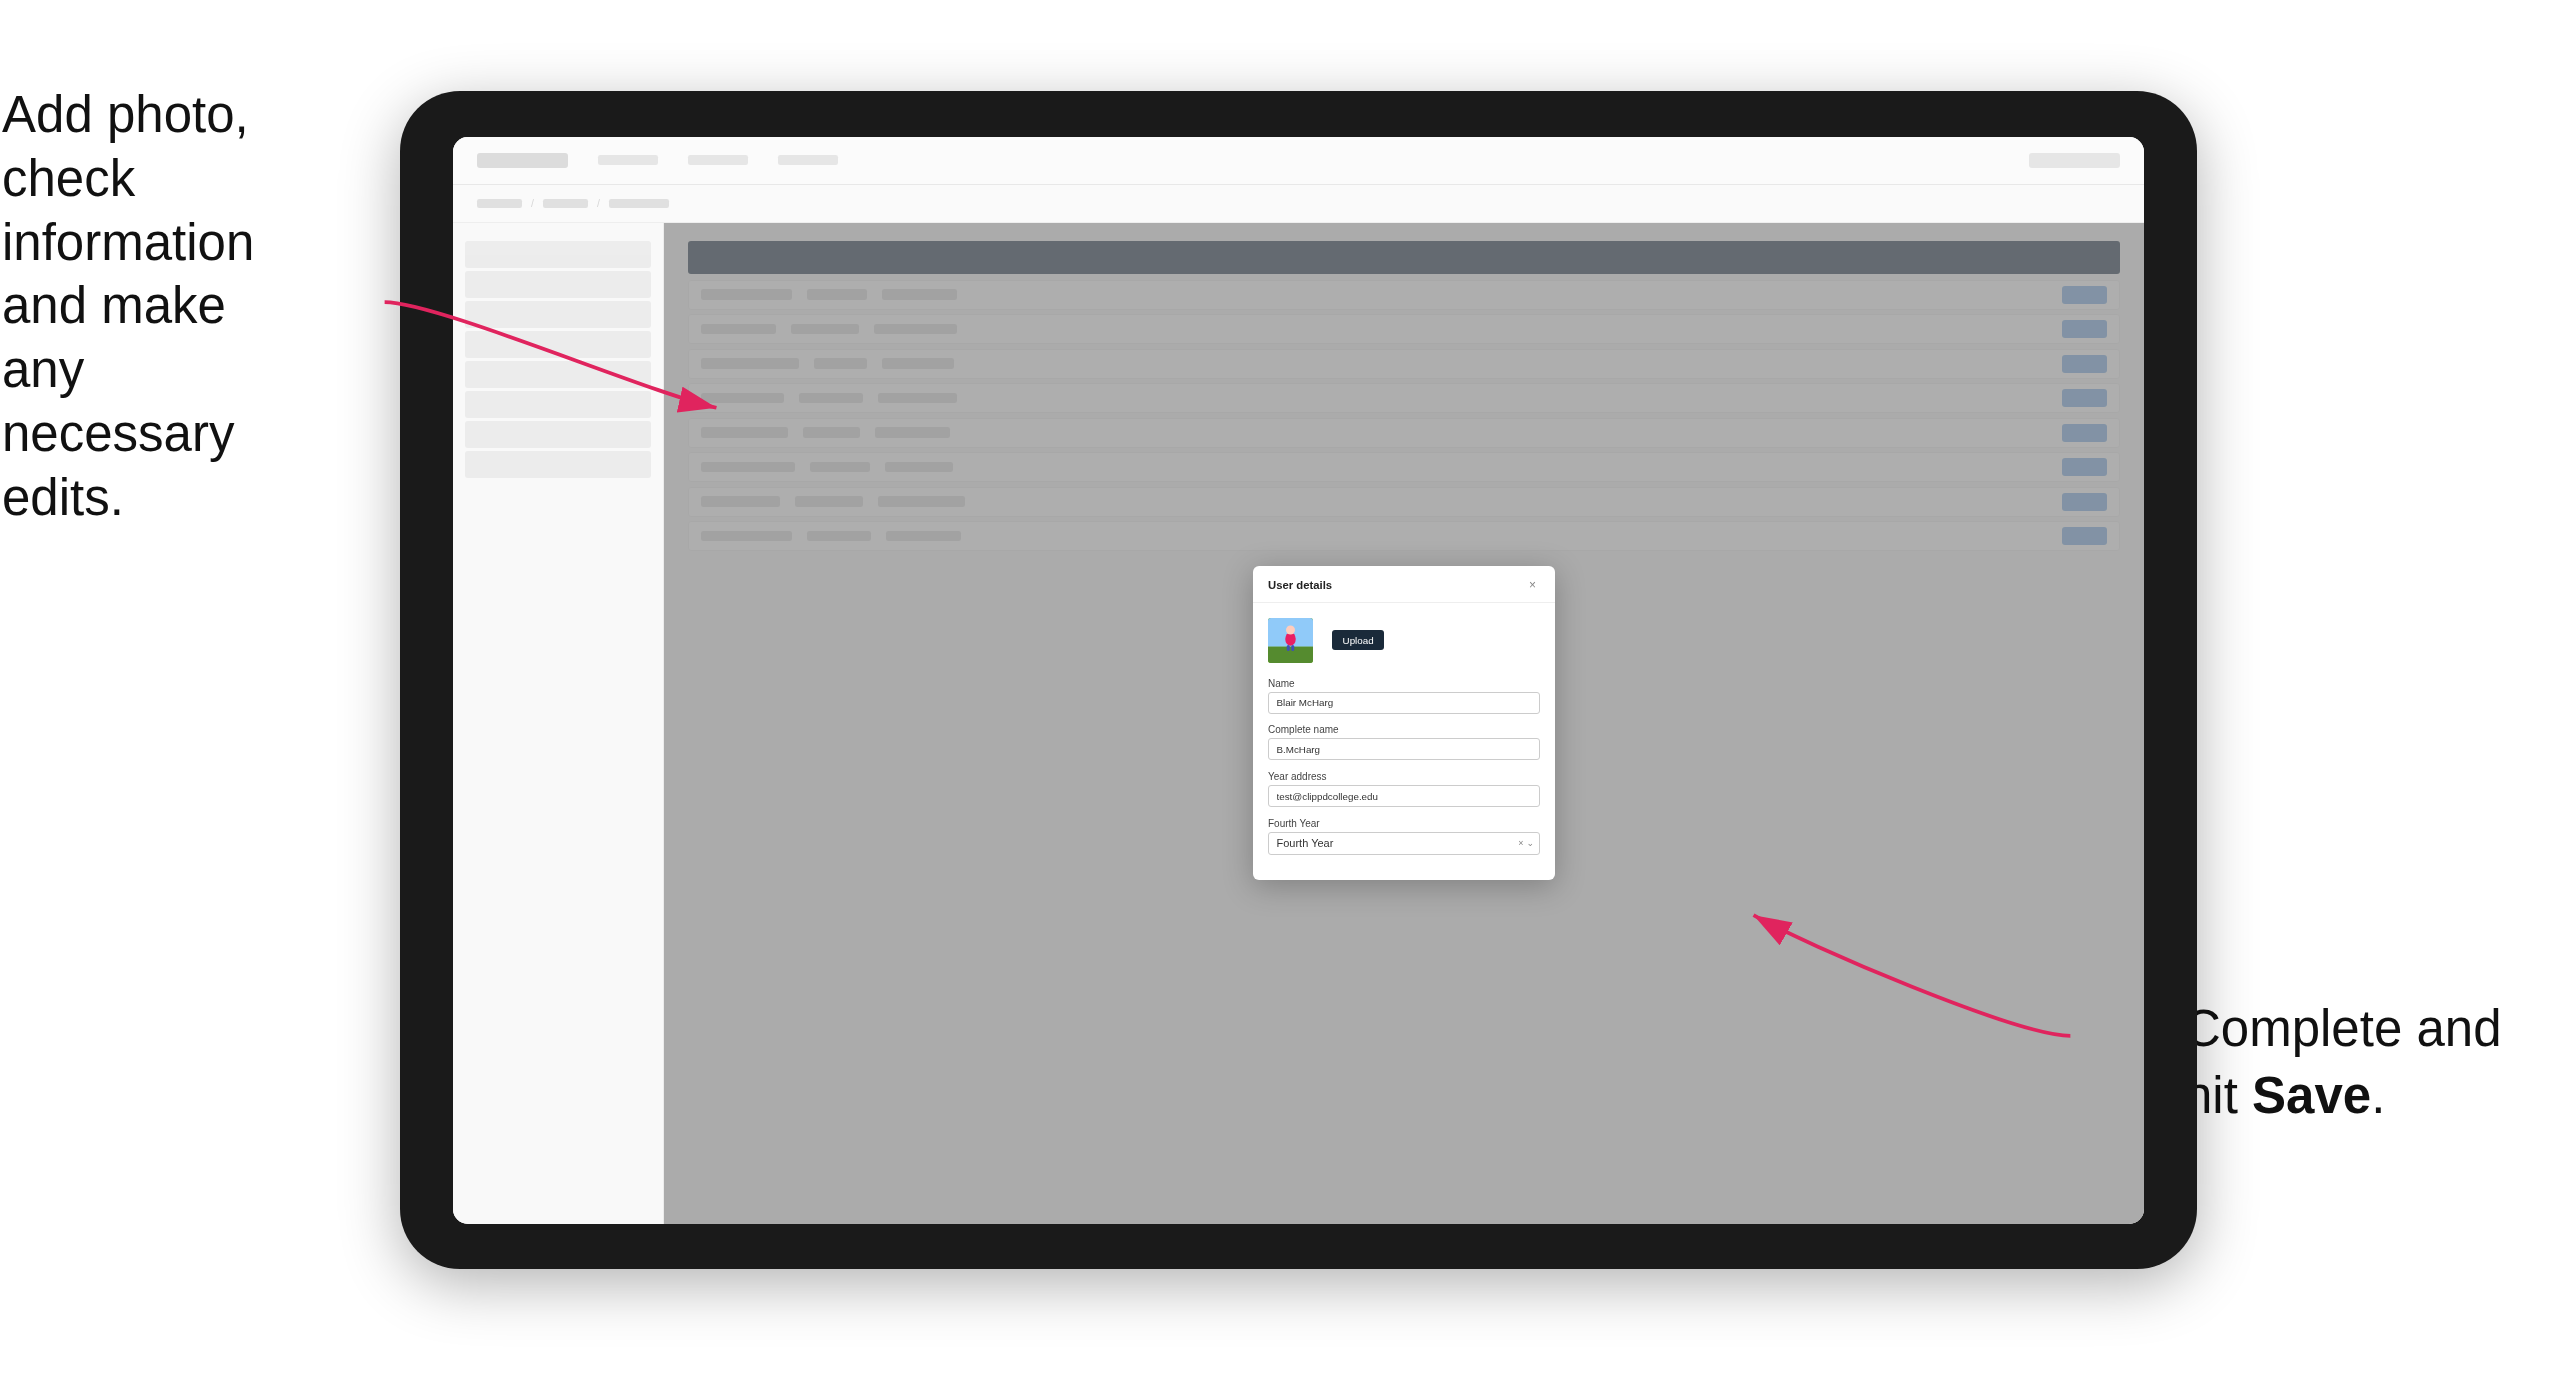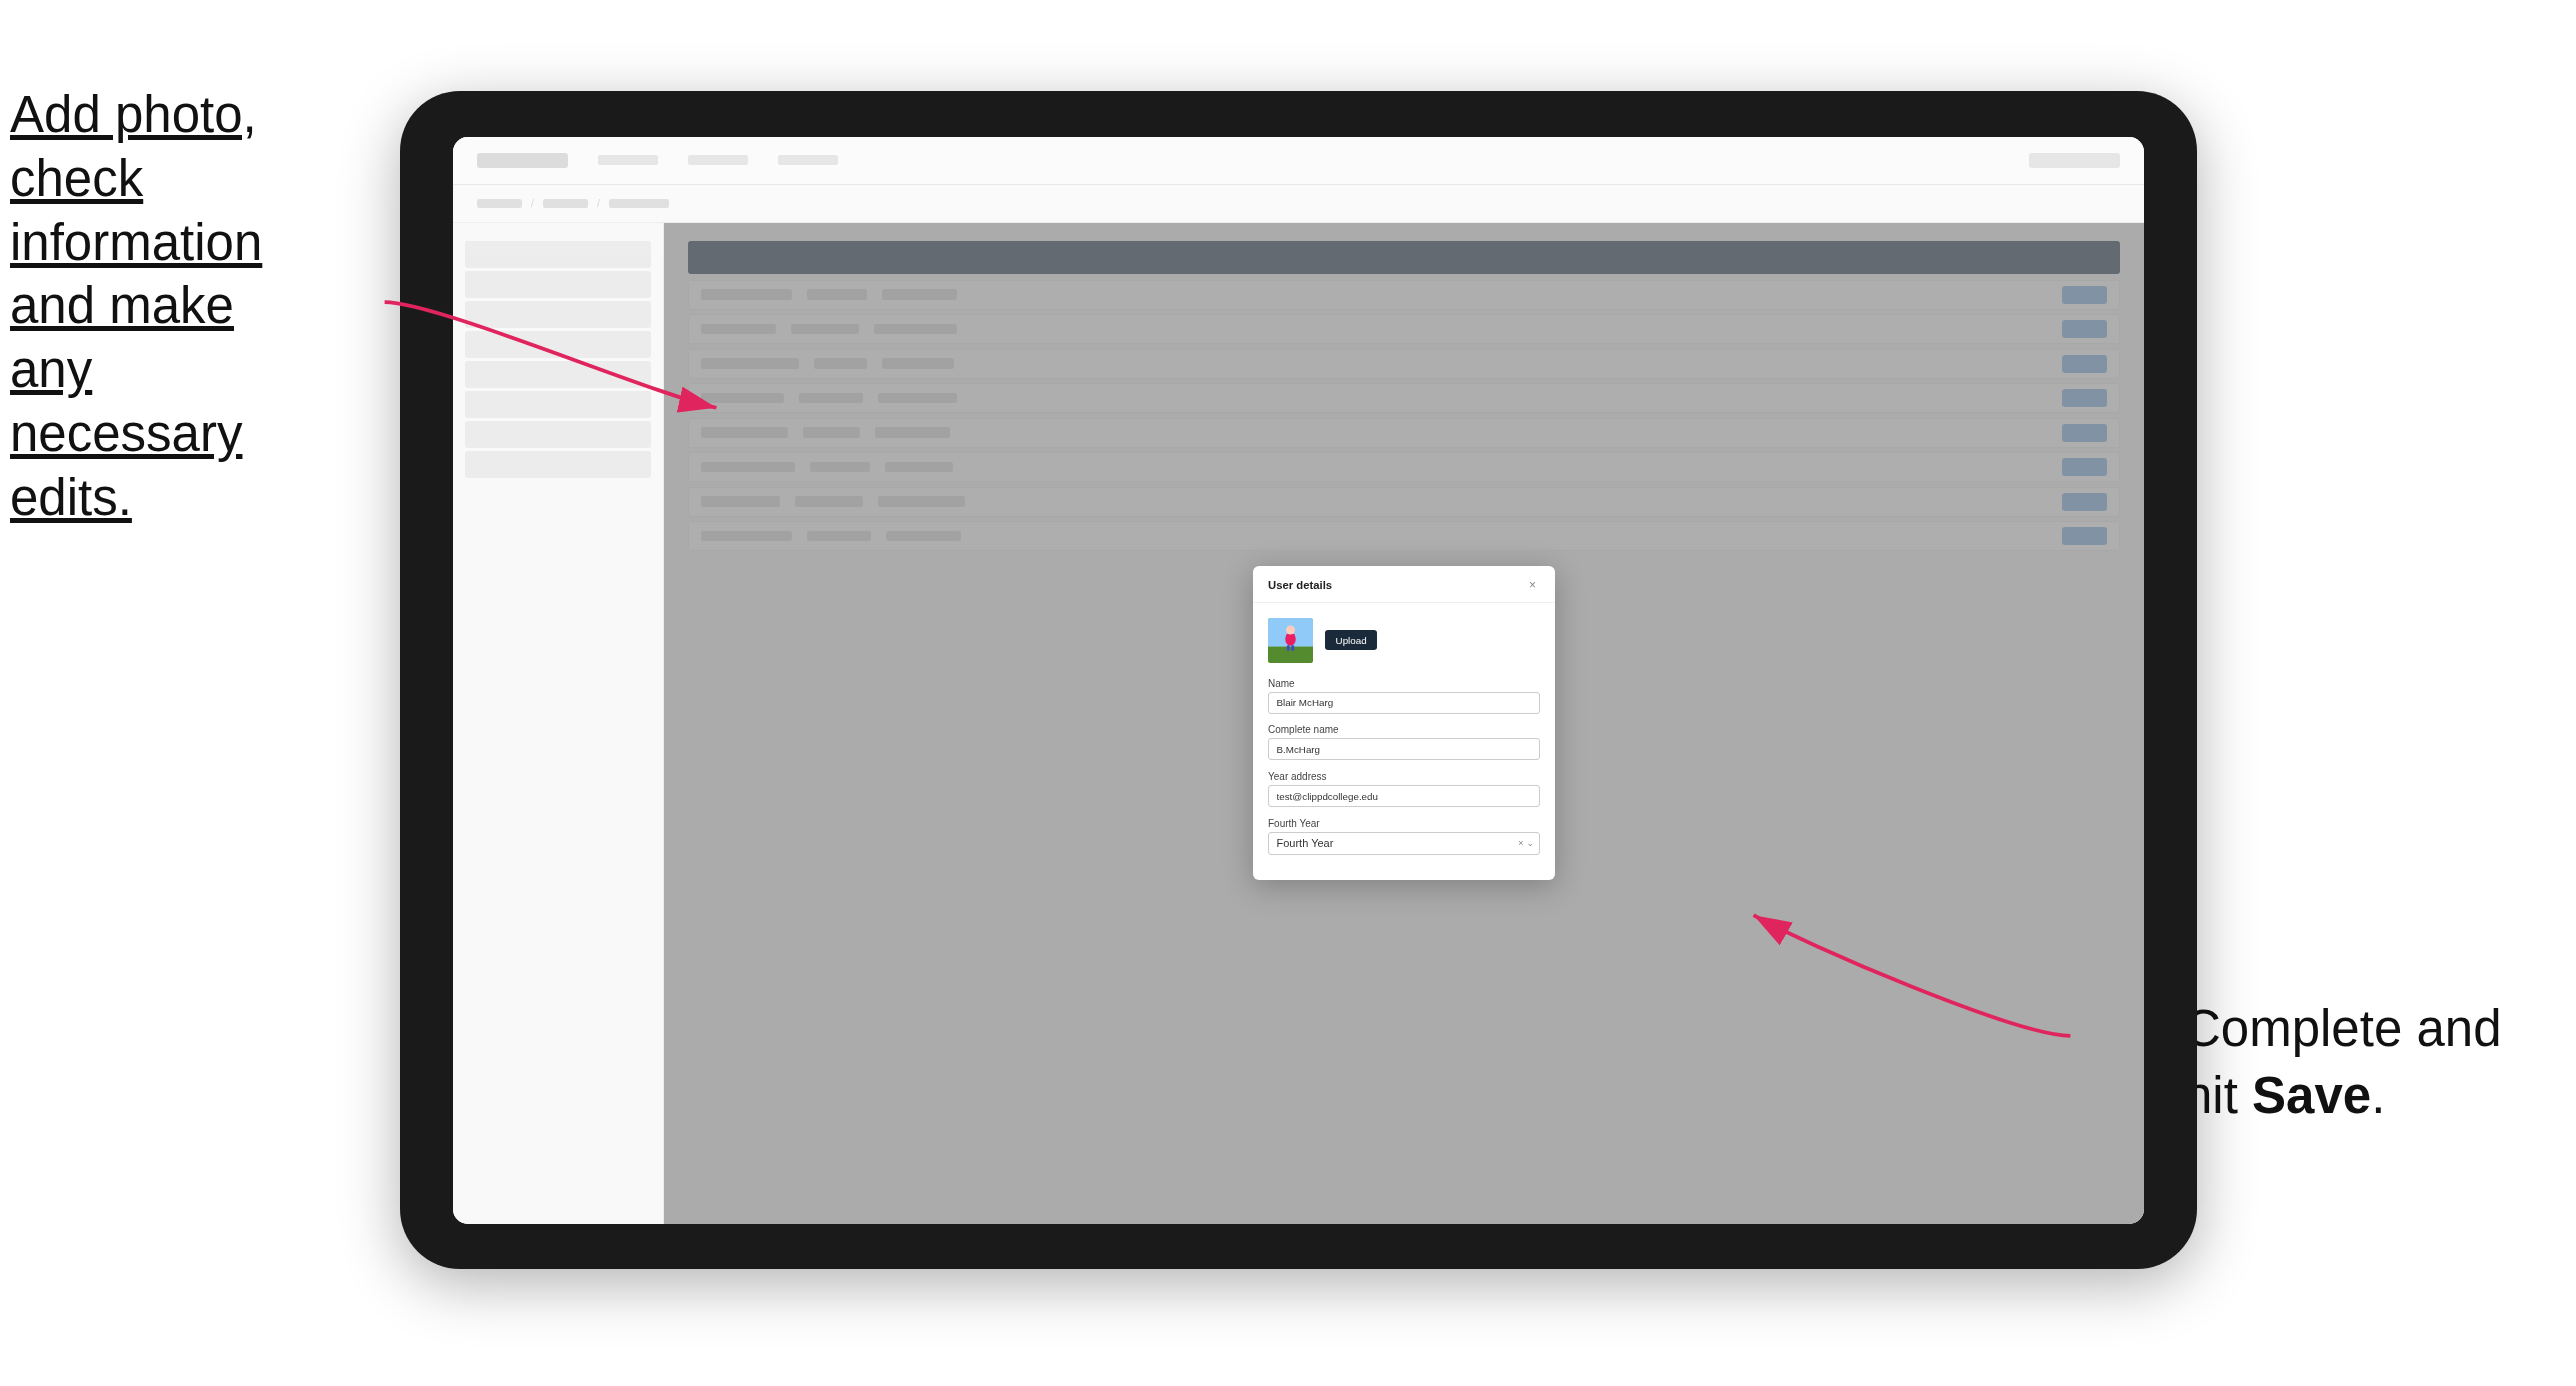--- a/index.html
+++ b/index.html
@@ -9,27 +9,26 @@
       width: 2576px;
       height: 1386px;
       position: relative;
       overflow: hidden;
     }
 
     
     .annotation-left {
       position: absolute;
       top: 83px;
-      left: 10px;
+      left: 2px;
       font-size: 51px;
       font-weight: 400;
       color: #111;
       line-height: 1.25;
       width: 317px;
-      text-decoration: underline;
     }
 
     .annotation-right {
       position: absolute;
       bottom: 257px;
       right: 60px;
       font-size: 51px;
       font-weight: 400;
       color: #111;
       line-height: 1.3;
@@ -251,21 +250,21 @@
     }
 
     .dialog-body {
       padding: 15px;
     }
 
     
     .avatar-row {
       display: flex;
       align-items: center;
-      gap: 12px;
+      gap: 19px;
       margin-bottom: 15px;
     }
 
     .avatar-img {
       width: 45px;
       height: 45px;
       border-radius: 3px;
       background: #8bc34a;
       overflow: hidden;
       display: flex;

